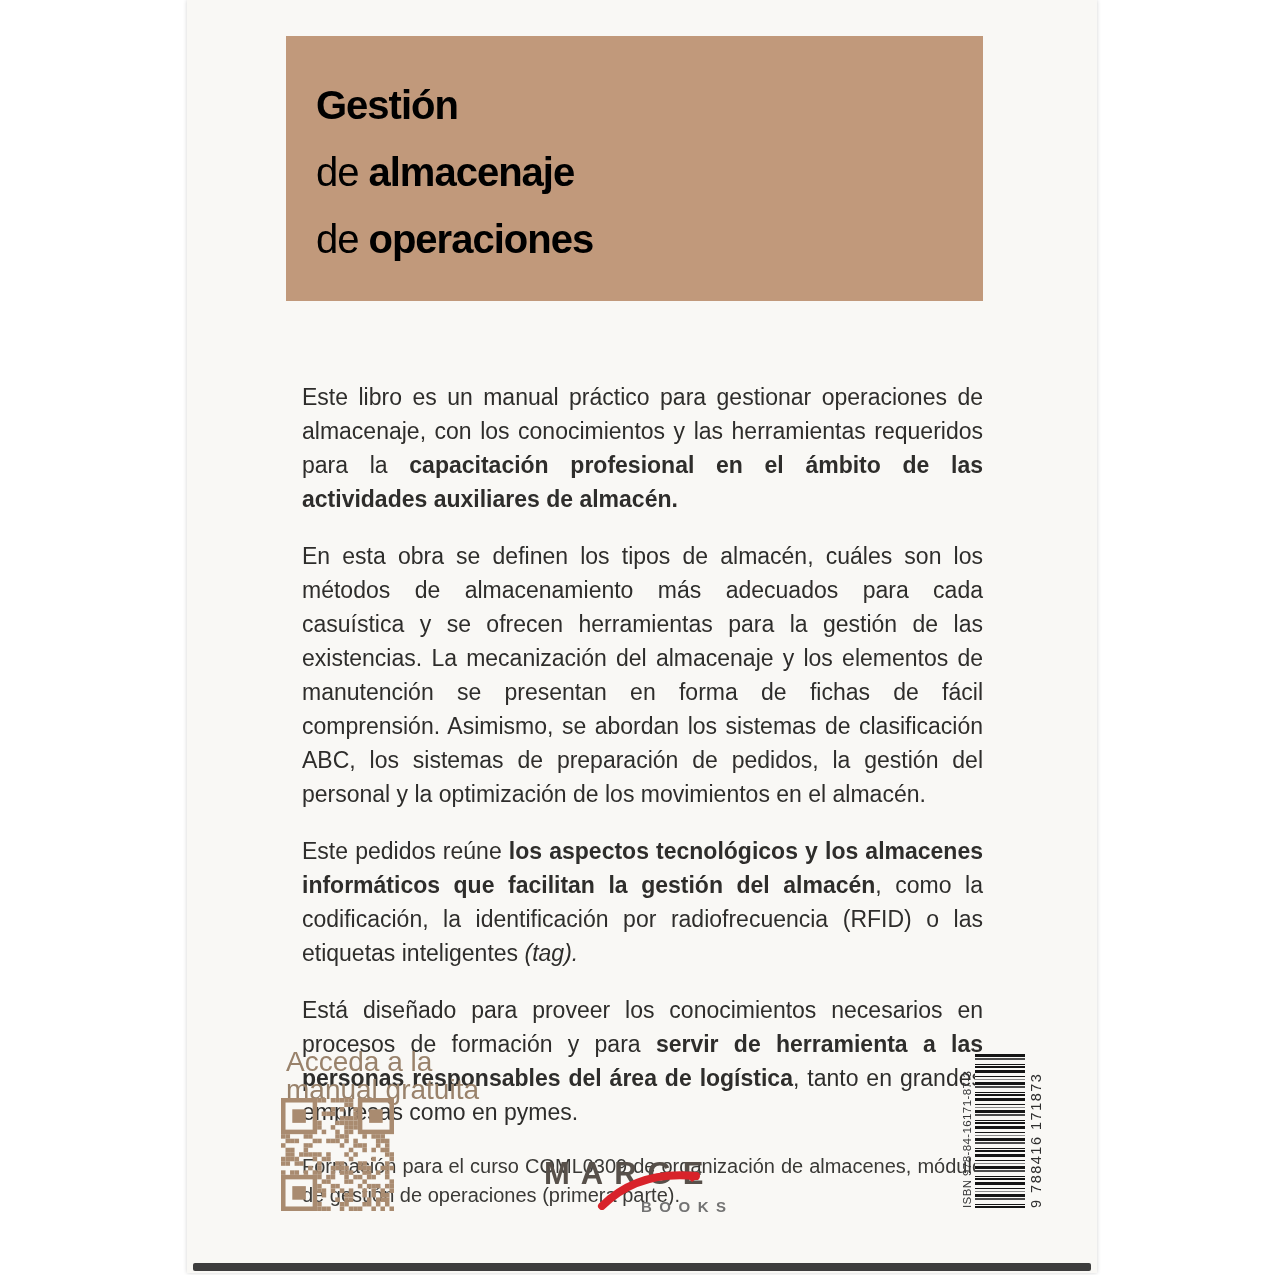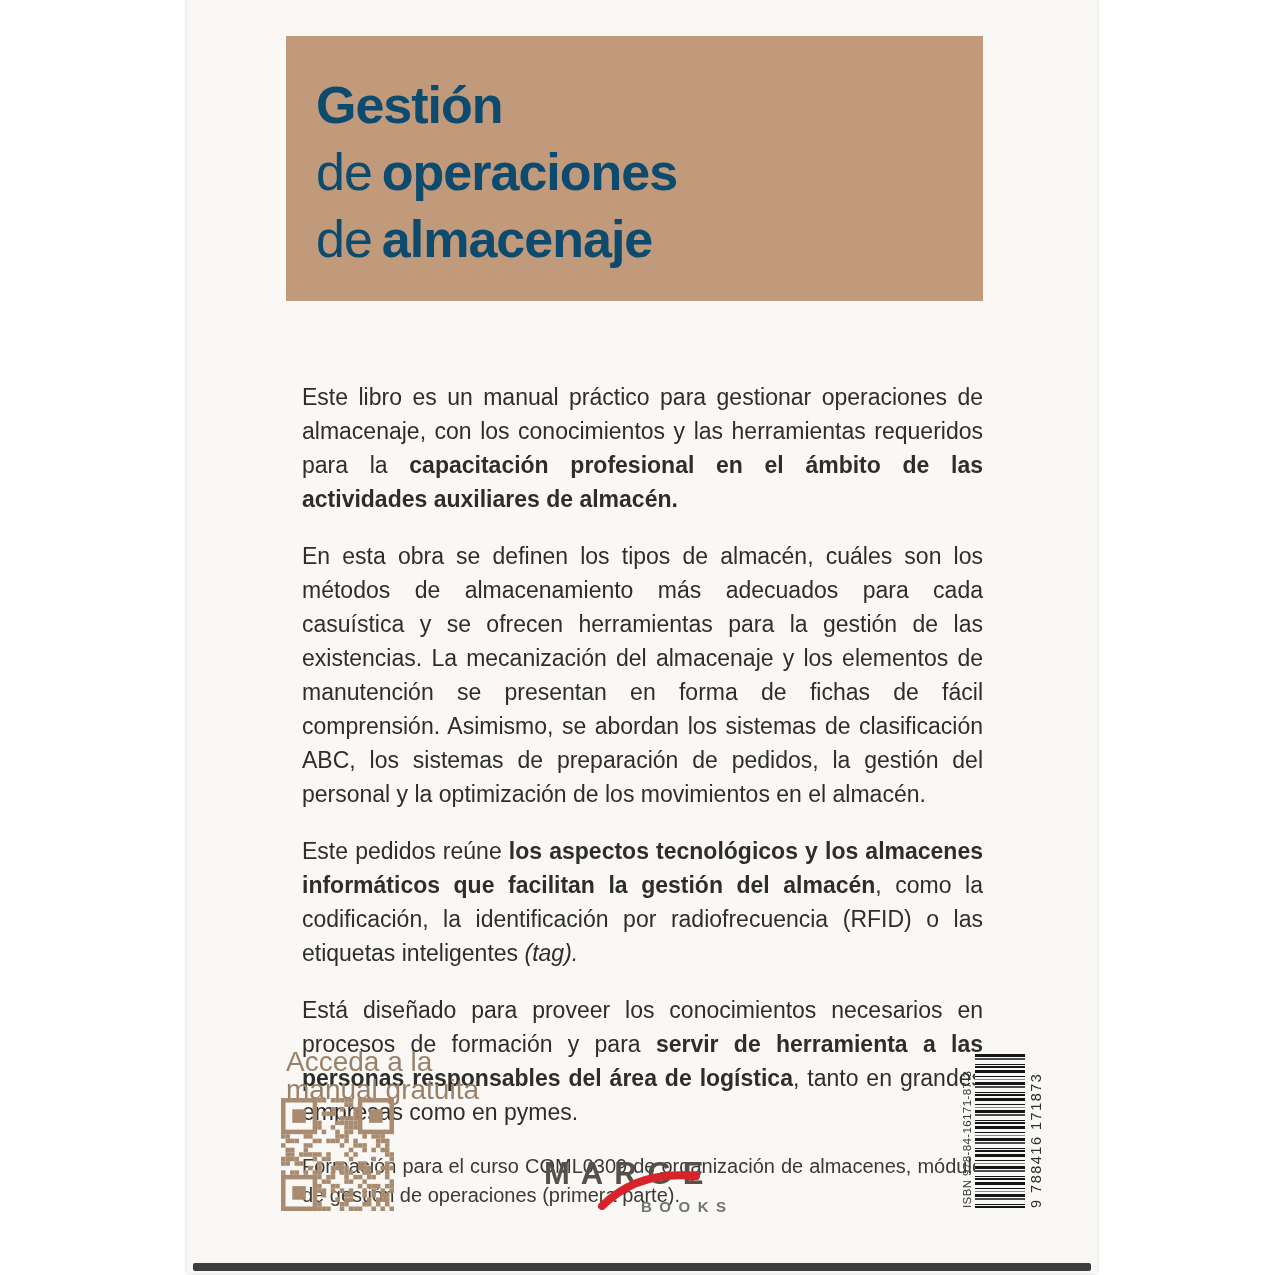--- a/index.html
+++ b/index.html
@@ -9,21 +9,21 @@
   }
   .book{
     position:absolute;left:187px;top:0;width:910px;height:1273px;
     background:#f9f8f5;box-shadow:0 0 4px rgba(0,0,0,.18);
   }
   
   .title-box{
     position:absolute;left:99px;top:36px;width:697px;height:265px;
     background:#c1997b;box-sizing:border-box;padding:36px 0 0 30px;
   }
-  .t-line{line-height:67px;font-size:52px;color:#0c4a6e;letter-spacing:-1px;}
+  .t-line{line-height:67px;font-size:40px;color:#000000;letter-spacing:-1px;}
   .t-pre{font-weight:400;margin-right:10px;}
   .t-main{font-weight:700;}
   
   .copy{
     position:absolute;left:99px;top:380px;width:697px;
     color:#2e2d2b;font-size:23px;line-height:34px;text-align:justify;
   }
   .copy p{margin:0 0 23px 16px;}
   .copy .b{font-weight:700;}
   .copy .i{font-style:italic;}
@@ -72,22 +72,22 @@
     background:#3d3d3d;border-radius:2px;
   }
 </style>
 </head>
 <body>
 
 <div class="book">
 
   <div class="title-box">
     <div class="t-line"><span class="t-main">Gestión</span></div>
+    <div class="t-line"><span class="t-pre">de</span><span class="t-main">almacenaje</span></div>
     <div class="t-line"><span class="t-pre">de</span><span class="t-main">operaciones</span></div>
-    <div class="t-line"><span class="t-pre">de</span><span class="t-main">almacenaje</span></div>
   </div>
 
   <div class="copy">
     <p><span>Este libro es un manual práctico para gestionar operaciones de almacenaje, con los conocimientos y las herramientas requeridos para la </span><span class="b">capacitación profesional en el ámbito de las actividades auxiliares de almacén.</span></p>
     <p><span>En esta obra se definen los tipos de almacén, cuáles son los métodos de almacenamiento más adecuados para cada casuística y se ofrecen herramientas para la gestión de las existencias. La mecanización del almacenaje y los elementos de manutención se presentan en forma de fichas de fácil comprensión. Asimismo, se abordan los sistemas de clasificación ABC, los sistemas de preparación de pedidos, la gestión del personal y la optimización de los movimientos en el almacén.</span></p>
     <p><span>Este pedidos reúne </span><span class="b">los aspectos tecnológicos y los almacenes informáticos que facilitan la gestión del almacén</span><span>, como la codificación, la identificación por radiofrecuencia (RFID) o las etiquetas inteligentes </span><span class="i">(tag).</span></p>
     <p><span>Está diseñado para proveer los conocimientos necesarios en procesos de formación y para </span><span class="b">servir de herramienta a las personas responsables del área de logística</span><span>, tanto en grandes empresas como en pymes.</span></p>
     <p class="small"><span>Formación para el curso COML0309 de organización de almacenes, módulo de gestión de operaciones (primera parte).</span></p>
   </div>
 

